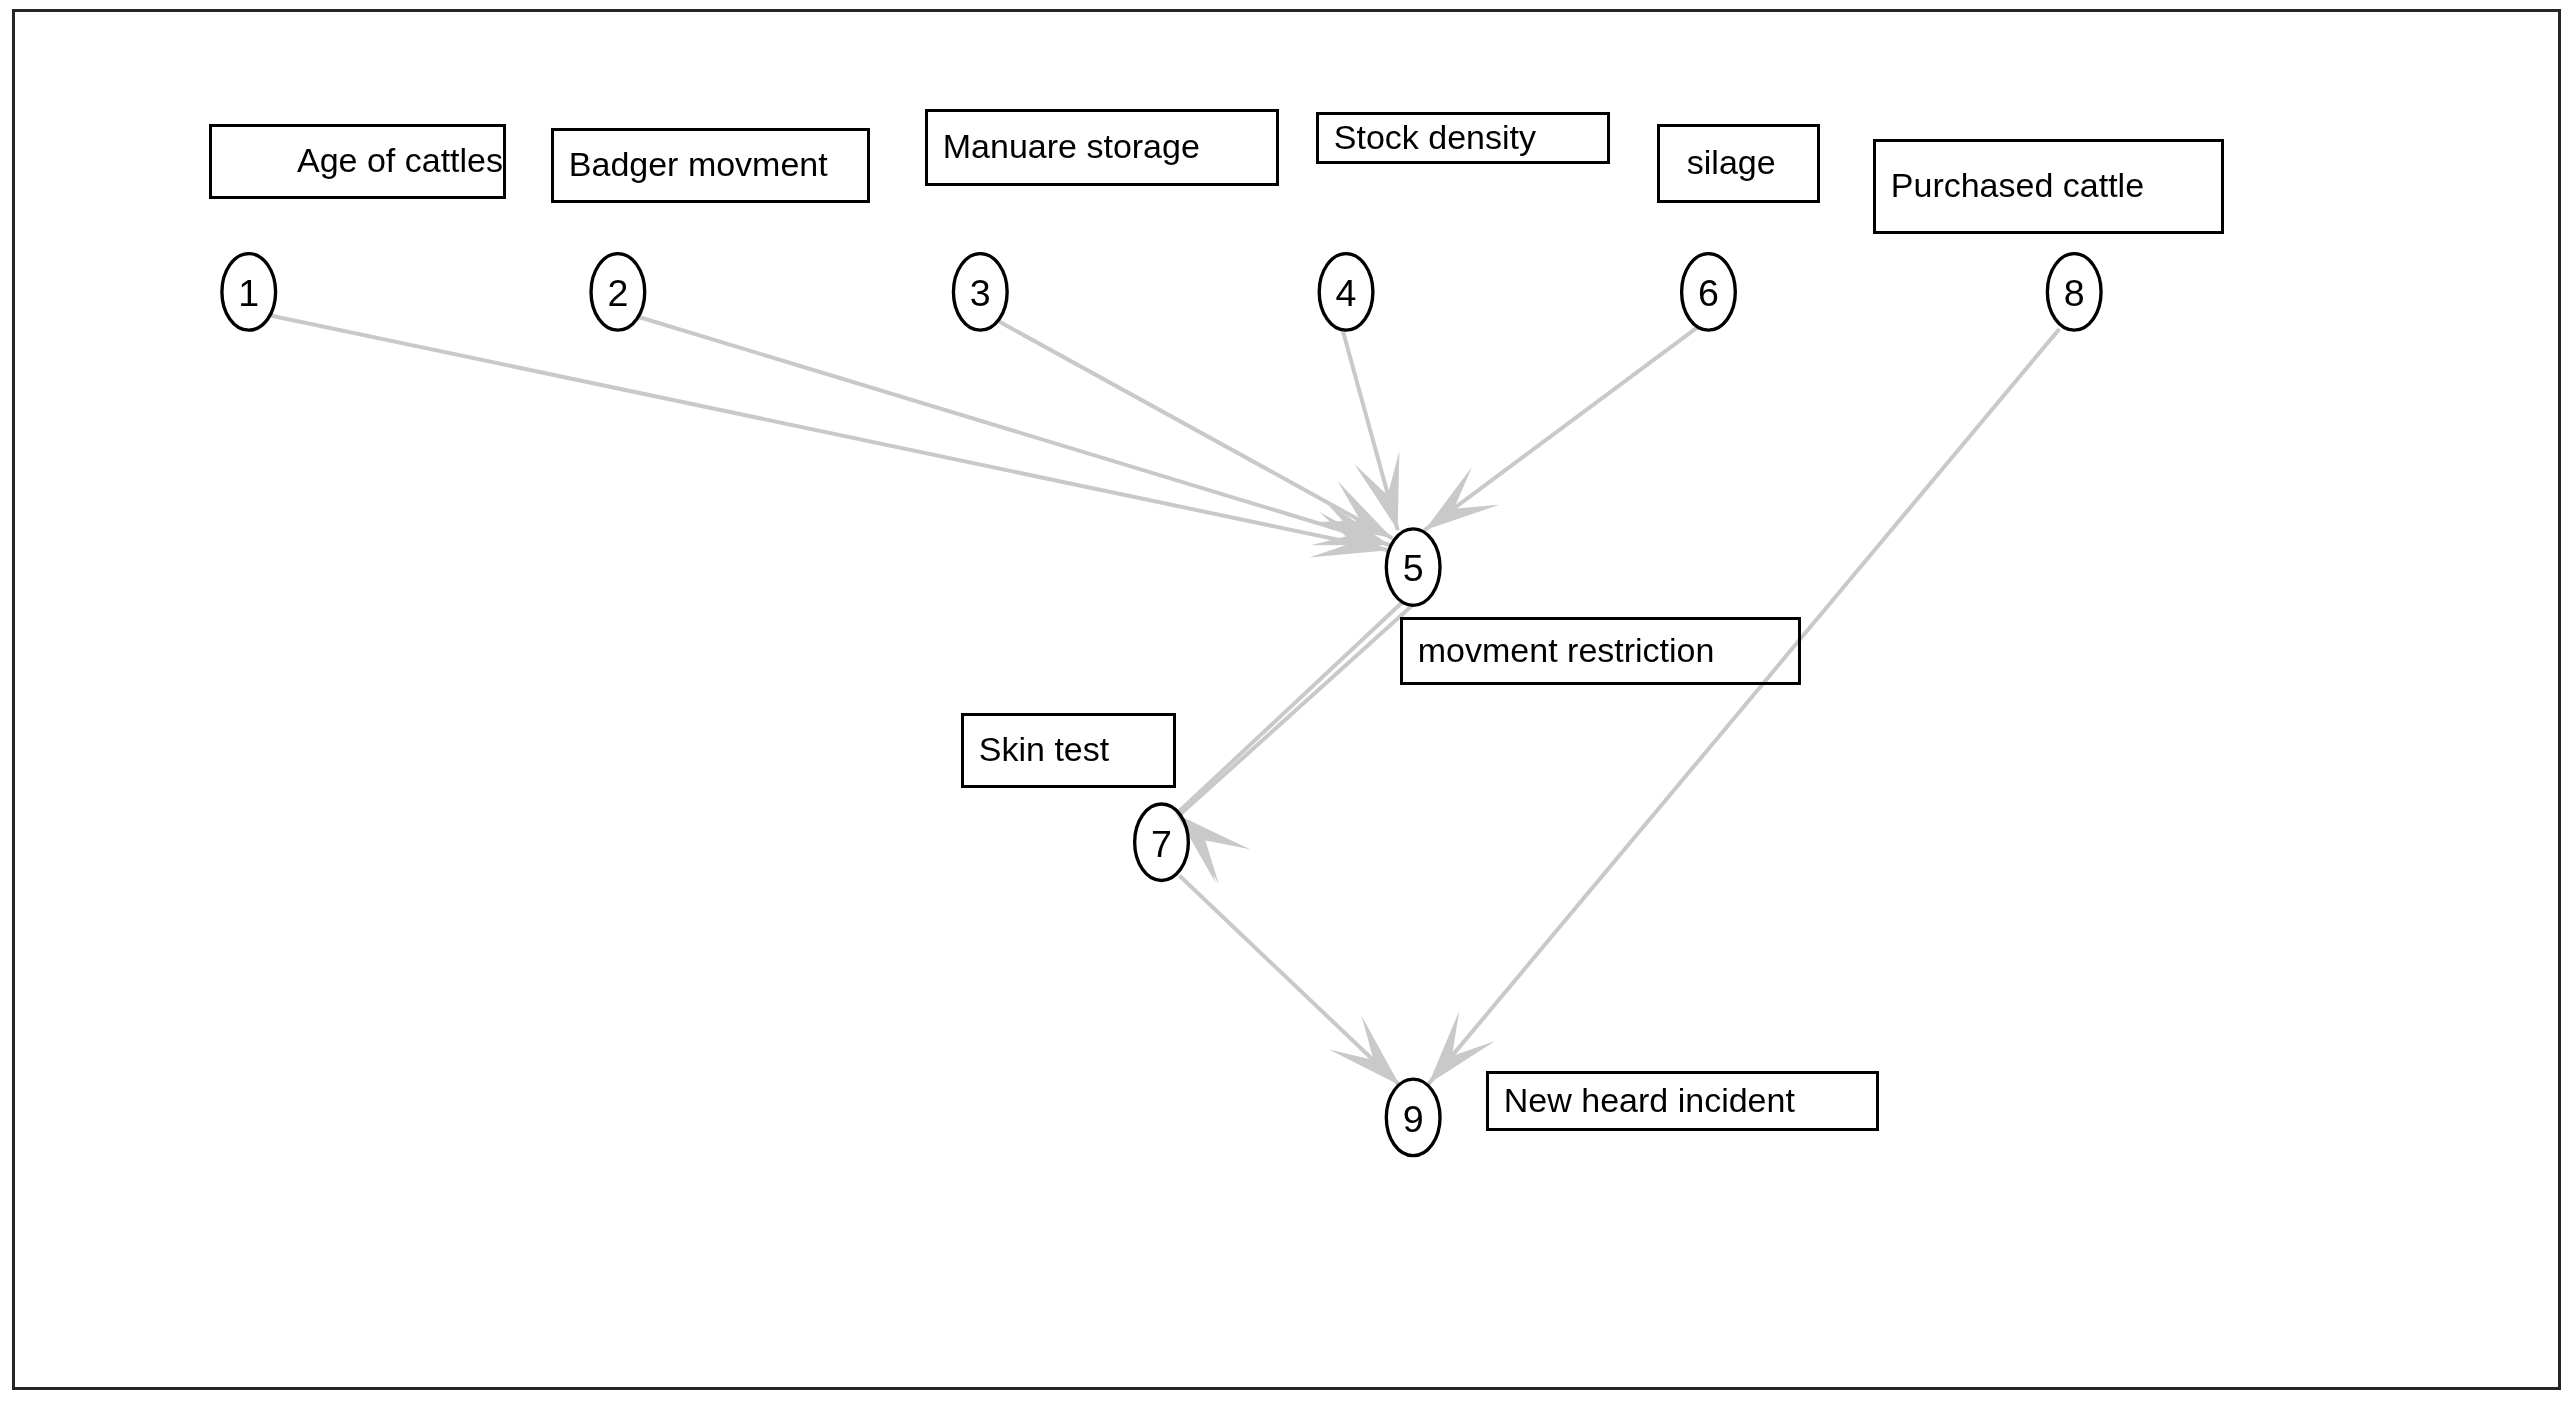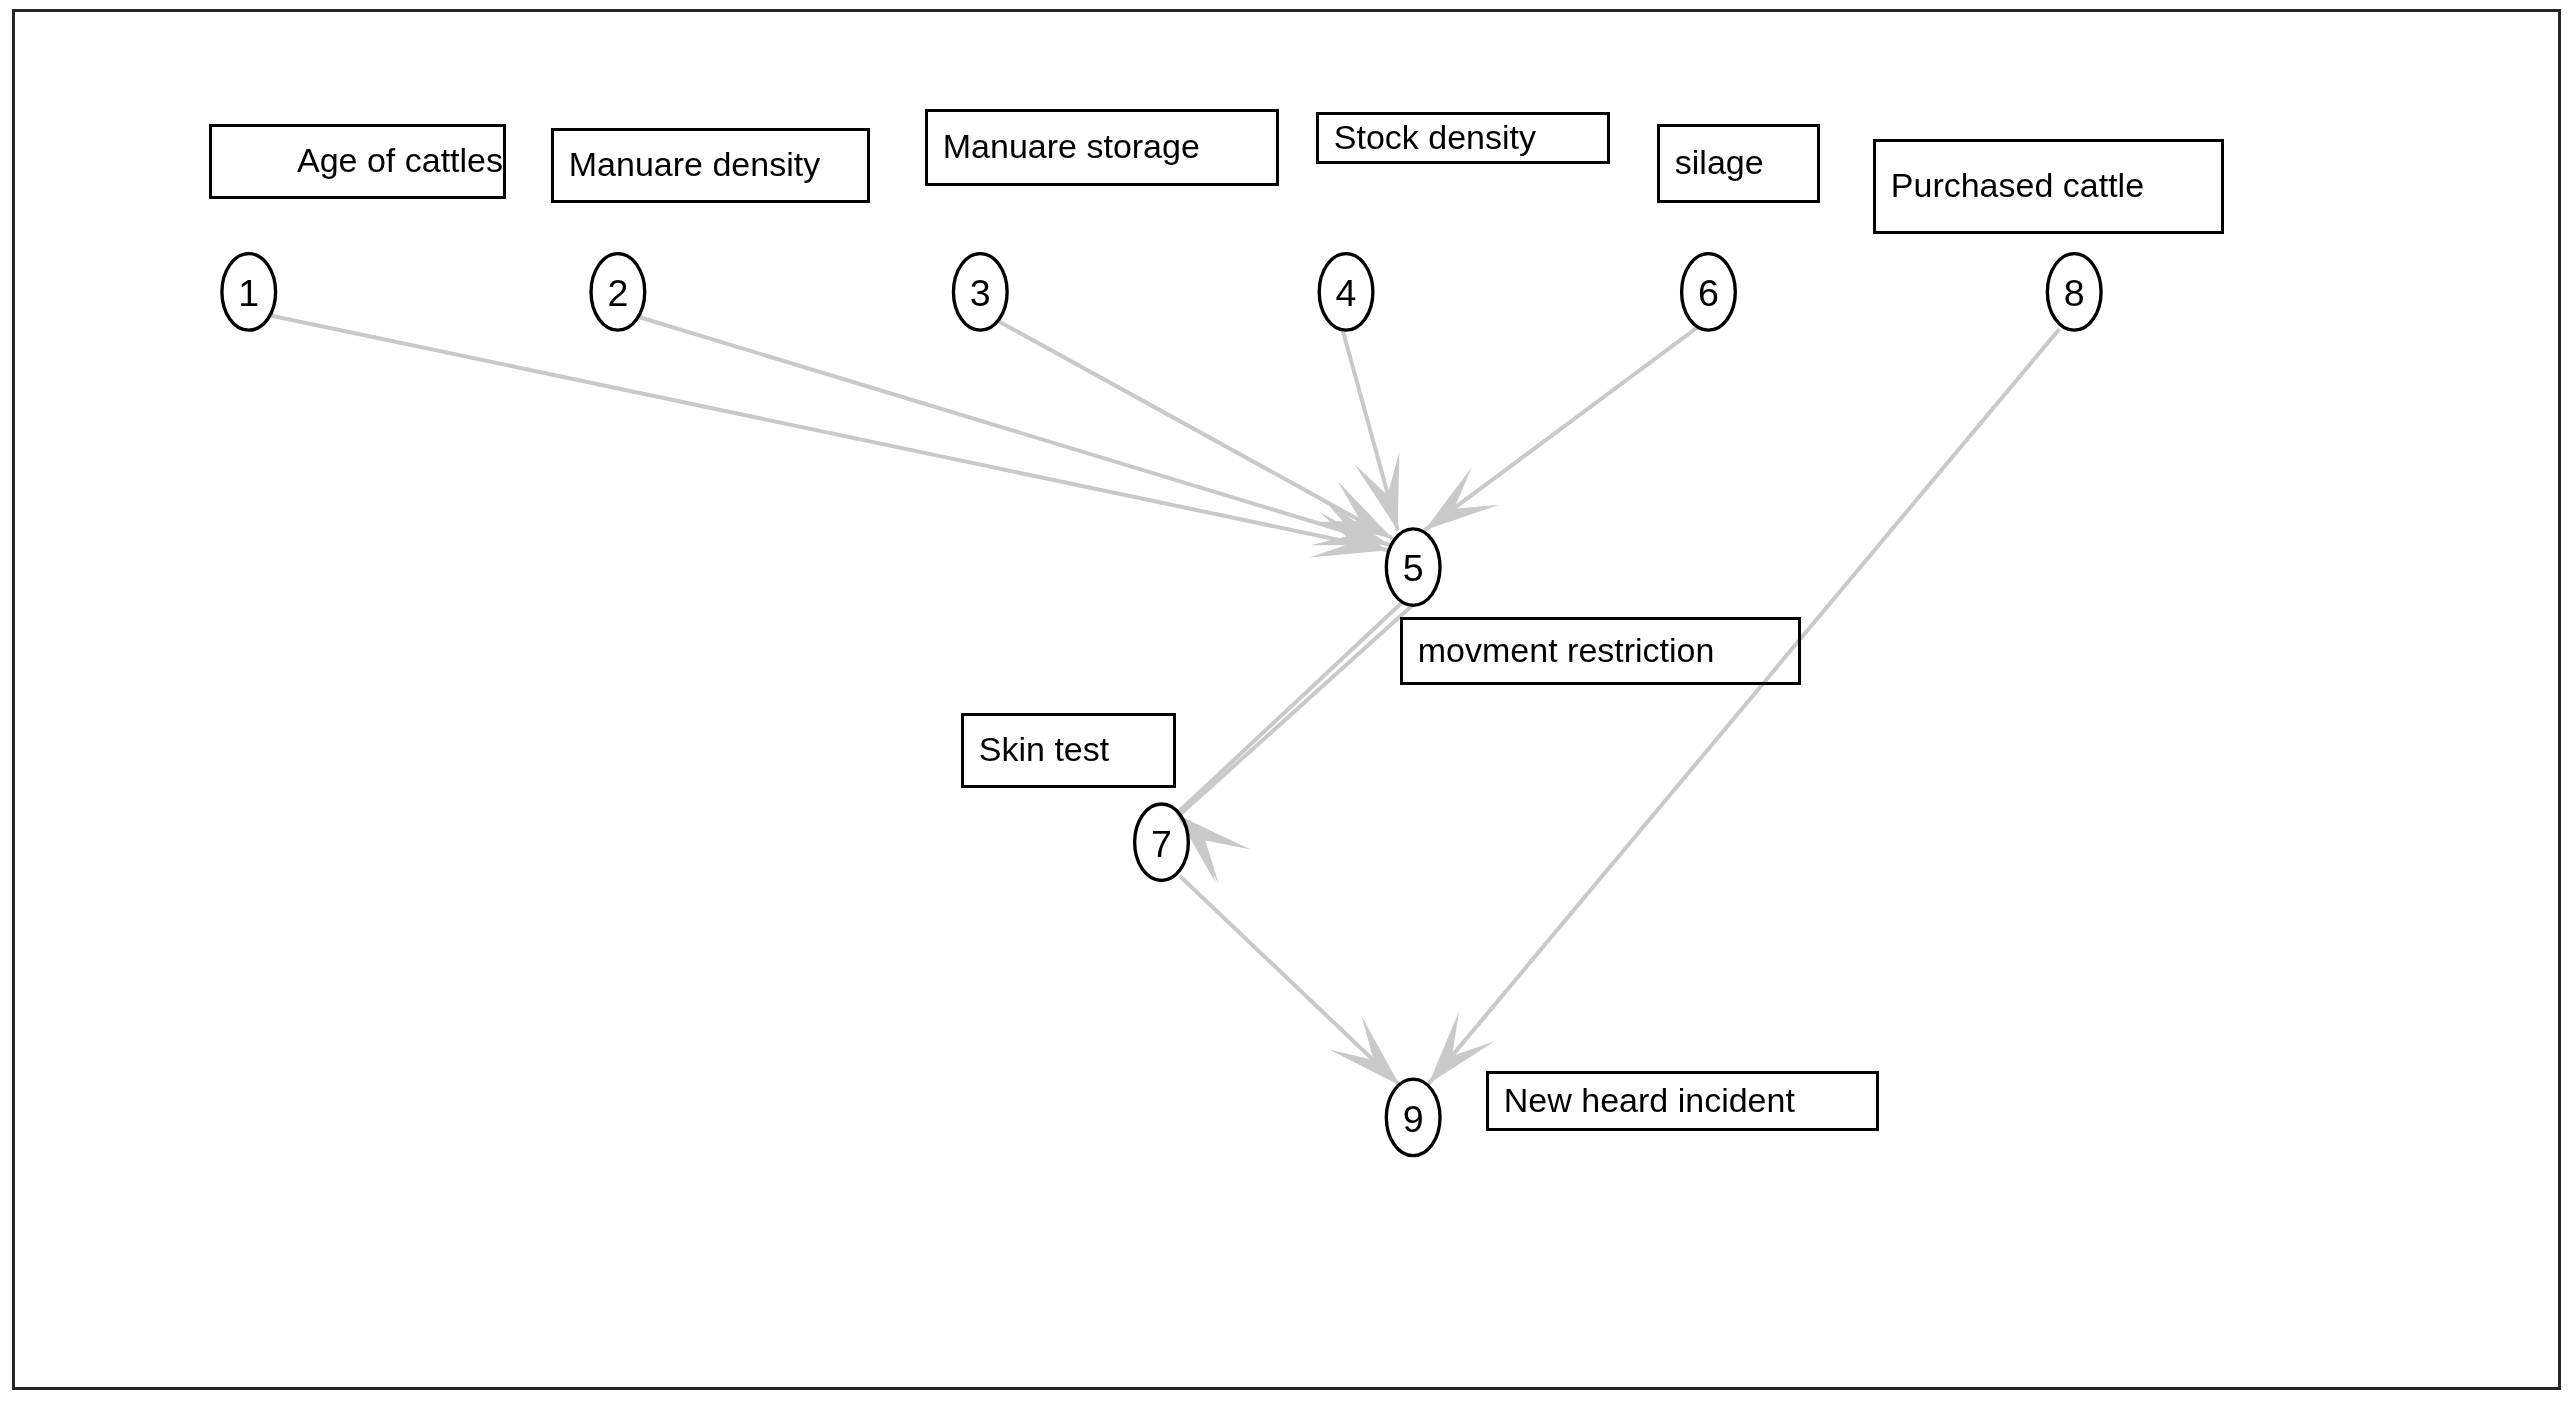--- a/index.html
+++ b/index.html
@@ -138,29 +138,29 @@
           <text x="2105" y="1667" class="node-num">9</text>
         </g>
       </g>
   </svg>
 
   <div id="labels-layer">
       <div class="label-box" style="left: 209px; top: 124px; width: 297px; height: 75px; justify-content: flex-end;">
         <span class="label-text">Age of cattles</span>
       </div>
       <div class="label-box" style="left: 551px; top: 128px; width: 319px; height: 75px;">
-        <span class="label-text">Manuare density</span>
+        <span class="label-text">Badger movment</span>
       </div>
       <div class="label-box" style="left: 925px; top: 109px; width: 354px; height: 77px;">
         <span class="label-text">Manuare storage</span>
       </div>
       <div class="label-box" style="left: 1316px; top: 112px; width: 294px; height: 52px;">
         <span class="label-text">Stock density</span>
       </div>
-      <div class="label-box" style="left: 1657px; top: 124px; width: 163px; height: 79px;">
+      <div class="label-box" style="left: 1657px; top: 124px; width: 163px; height: 79px; padding-left: 12px;">
         <span class="label-text">silage</span>
       </div>
       <div class="label-box" style="left: 1873px; top: 139px; width: 351px; height: 95px;">
         <span class="label-text">Purchased cattle</span>
       </div>
       <div class="label-box" style="left: 1400px; top: 617px; width: 401px; height: 68px;">
         <span class="label-text">movment restriction</span>
       </div>
       <div class="label-box" style="left: 961px; top: 713px; width: 215px; height: 75px;">
         <span class="label-text">Skin test</span>

